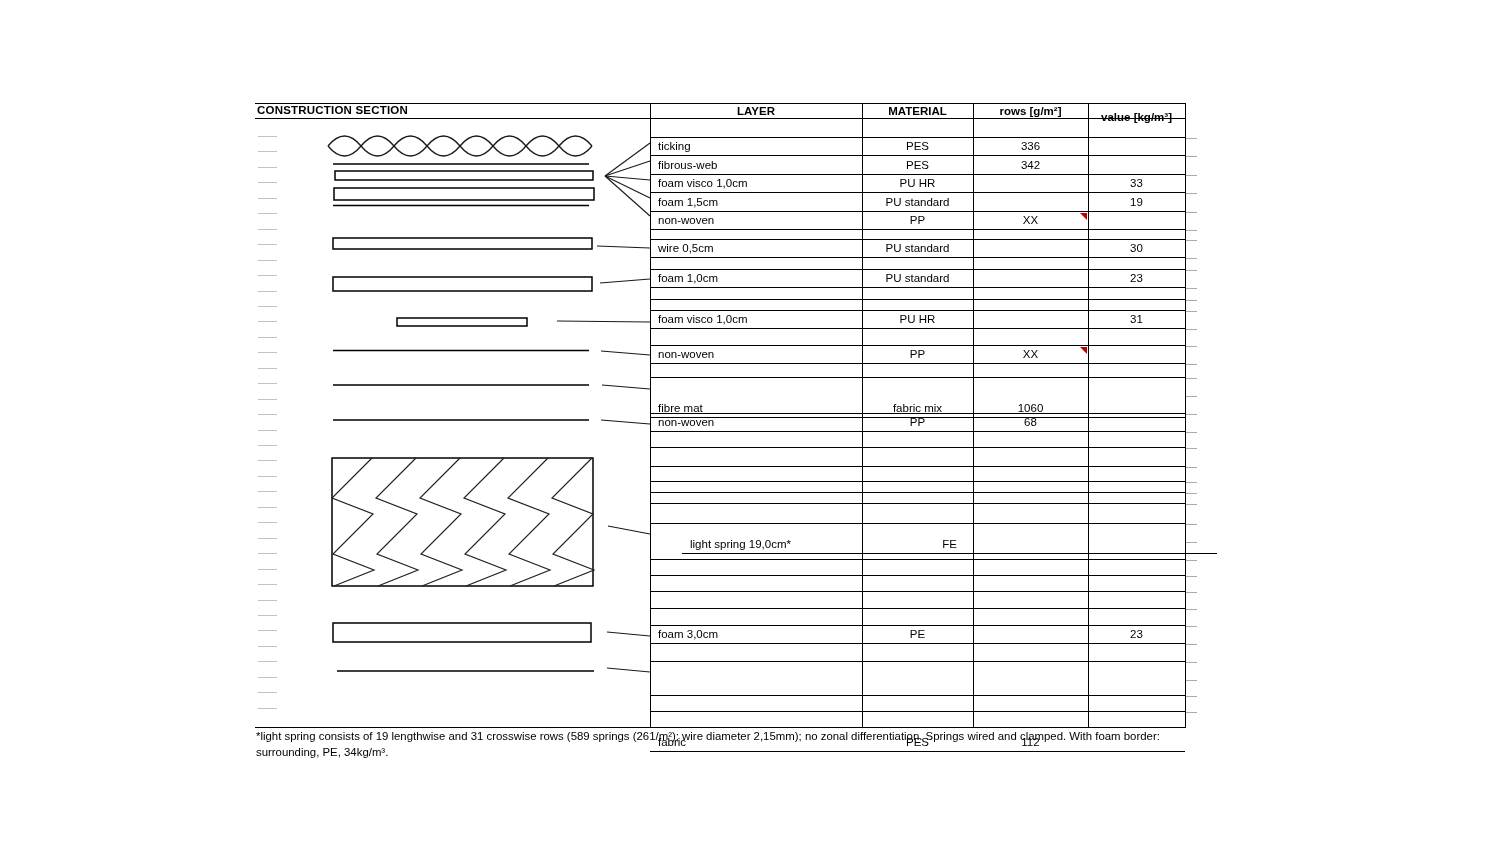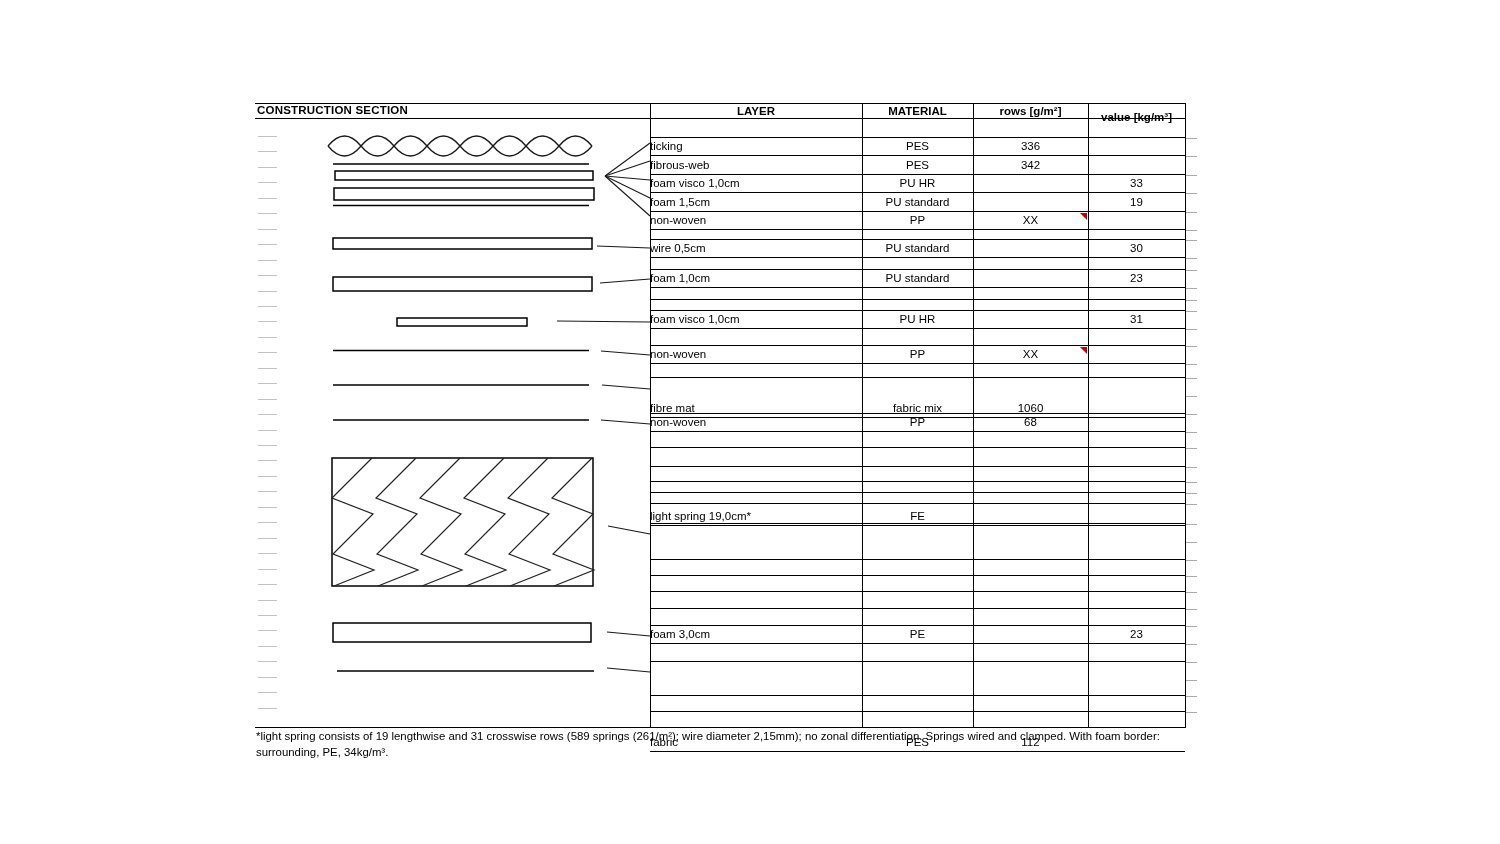--- a/index.html
+++ b/index.html
@@ -14,21 +14,21 @@
   .title { position:absolute; left:257px; top:104px; font-size:11.5px; font-weight:bold;
            letter-spacing:0.2px; white-space:nowrap; }
 
   .hcell { position:absolute; top:103px; height:16px; line-height:17px;
            text-align:center; font-weight:bold; font-size:11.5px; }
 
   .tbody { position:absolute; left:650px; top:0; width:535px; }
   .trow  { position:absolute; left:0; width:535px; box-sizing:border-box;
            border-bottom:1.5px solid #000; font-size:11.5px; }
   .cell  { position:absolute; top:0; height:100%; overflow:hidden; white-space:nowrap; }
-  .c-layer    { left:0;   width:208px; text-align:left; padding-left:0; }
+  .c-layer    { left:0;   width:208px; text-align:left; padding-left:8px; }
   .c-material { left:212px; width:111px; text-align:center; }
   .c-g        { left:323px; width:115px; text-align:center; }
   .c-kg       { left:438px; width:97px;  text-align:center; }
   .comment { position:absolute; left:430px; top:1px; width:0; height:0;
              border-left:7px solid transparent; border-top:7px solid #c00000; }
 
   .stub-left  { position:absolute; left:258px; width:19px; height:0; border-top:1px solid #c3c3c3; }
   .stub-right { position:absolute; left:1186px; width:11px; height:0; border-top:1px solid #ababab; }
 
   .footnote { position:absolute; left:256px; top:729px; width:926px;
@@ -249,21 +249,21 @@
         <div class="cell c-material"></div>
         <div class="cell c-g"></div>
         <div class="cell c-kg"></div>
       </div>
       <div class="trow" style="top: 504px; height: 20px; line-height: 19px;">
         <div class="cell c-layer"></div>
         <div class="cell c-material"></div>
         <div class="cell c-g"></div>
         <div class="cell c-kg"></div>
       </div>
-      <div class="trow" style="top: 508px; height: 18px; line-height: 17px;">
+      <div class="trow" style="top: 536px; height: 18px; line-height: 17px; margin-left: 32px;">
         <div class="cell c-layer">light spring 19,0cm*</div>
         <div class="cell c-material">FE</div>
         <div class="cell c-g"></div>
         <div class="cell c-kg"></div>
       </div>
       <div class="trow" style="top: 542px; height: 18px; line-height: 17px;">
         <div class="cell c-layer"></div>
         <div class="cell c-material"></div>
         <div class="cell c-g"></div>
         <div class="cell c-kg"></div>

